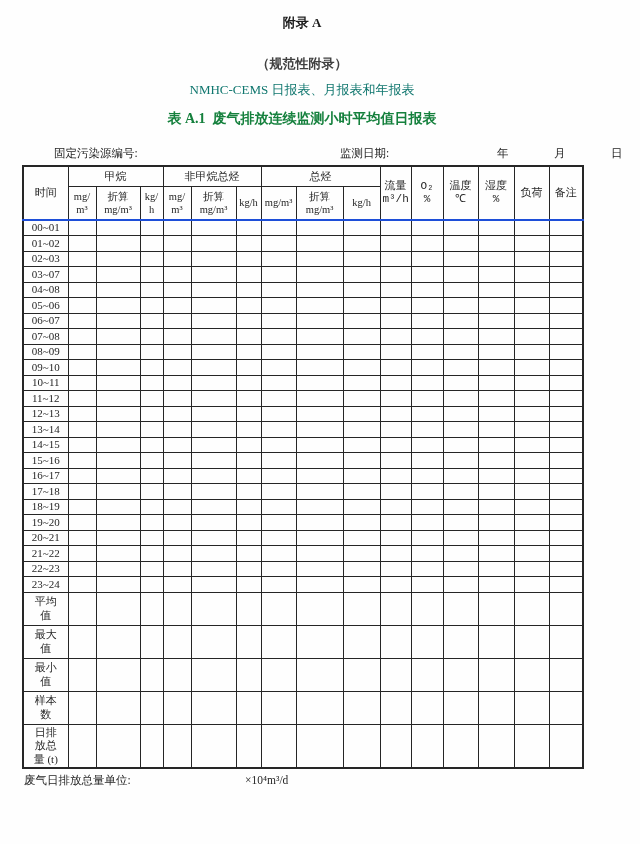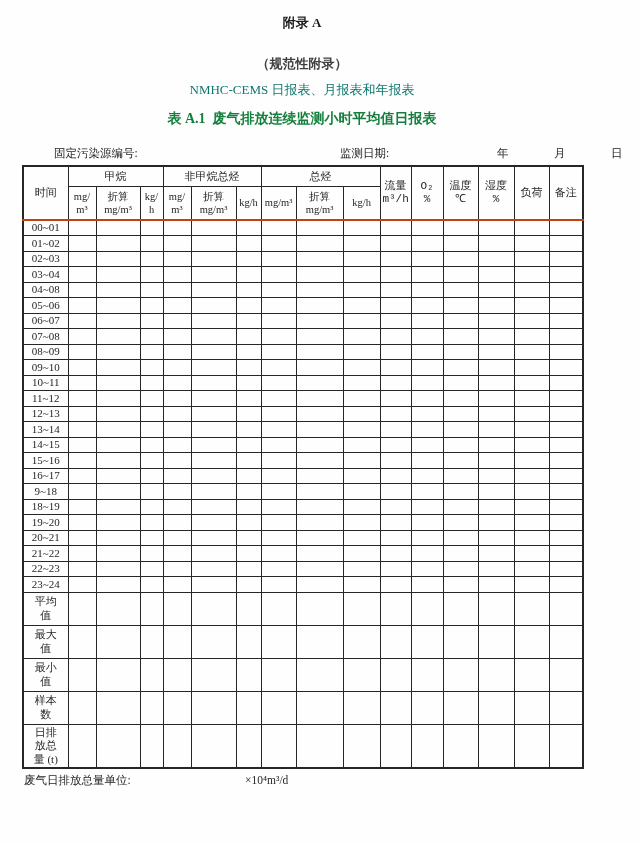--- a/index.html
+++ b/index.html
@@ -44,21 +44,21 @@
     border: 1px solid #262626;
     text-align: center;
     vertical-align: middle;
     font-weight: 400;
     white-space: pre-line;
     overflow: visible;
     padding: 0;
   }
   thead .group-row th { height: 20px; font-size: 11px; font-family: Liberation Mono, monospace; }
   thead .unit-row th  { height: 34px; font-size: 10.5px; line-height: 13px; }
-  thead tr.unit-row   { border-bottom: 2px solid #c2410c; }
+  thead tr.unit-row   { border-bottom: 2px solid #1d4ed8; }
   th.span-2 { font-size: 10.5px; line-height: 13px; }
   tbody tr.hour-row    { height: 15.5px; padding-left: 27px; }
   tbody tr.summary-row { height: 33px; }
   tbody tr.total-row   { height: 44px; }
   tbody td.row-label { font-size: 11px; line-height: 13.5px; }
   tbody tr.hour-row td.row-label { font-size: 11px; }
 
   
   .foot { position: relative; height: 16px; margin-top: 4px; font-size: 11.5px; line-height: 15px; }
   .foot span { position: absolute; top: 0; white-space: nowrap; }
@@ -188,21 +188,21 @@
             <td></td>
             <td></td>
             <td></td>
             <td></td>
             <td></td>
             <td></td>
             <td></td>
             <td></td>
           </tr>
           <tr class="hour-row">
-            <td class="row-label">03~04</td>
+            <td class="row-label">03~07</td>
             <td></td>
             <td></td>
             <td></td>
             <td></td>
             <td></td>
             <td></td>
             <td></td>
             <td></td>
             <td></td>
             <td></td>
@@ -440,21 +440,21 @@
             <td></td>
             <td></td>
             <td></td>
             <td></td>
             <td></td>
             <td></td>
             <td></td>
             <td></td>
           </tr>
           <tr class="hour-row">
-            <td class="row-label">9~18</td>
+            <td class="row-label">17~18</td>
             <td></td>
             <td></td>
             <td></td>
             <td></td>
             <td></td>
             <td></td>
             <td></td>
             <td></td>
             <td></td>
             <td></td>

